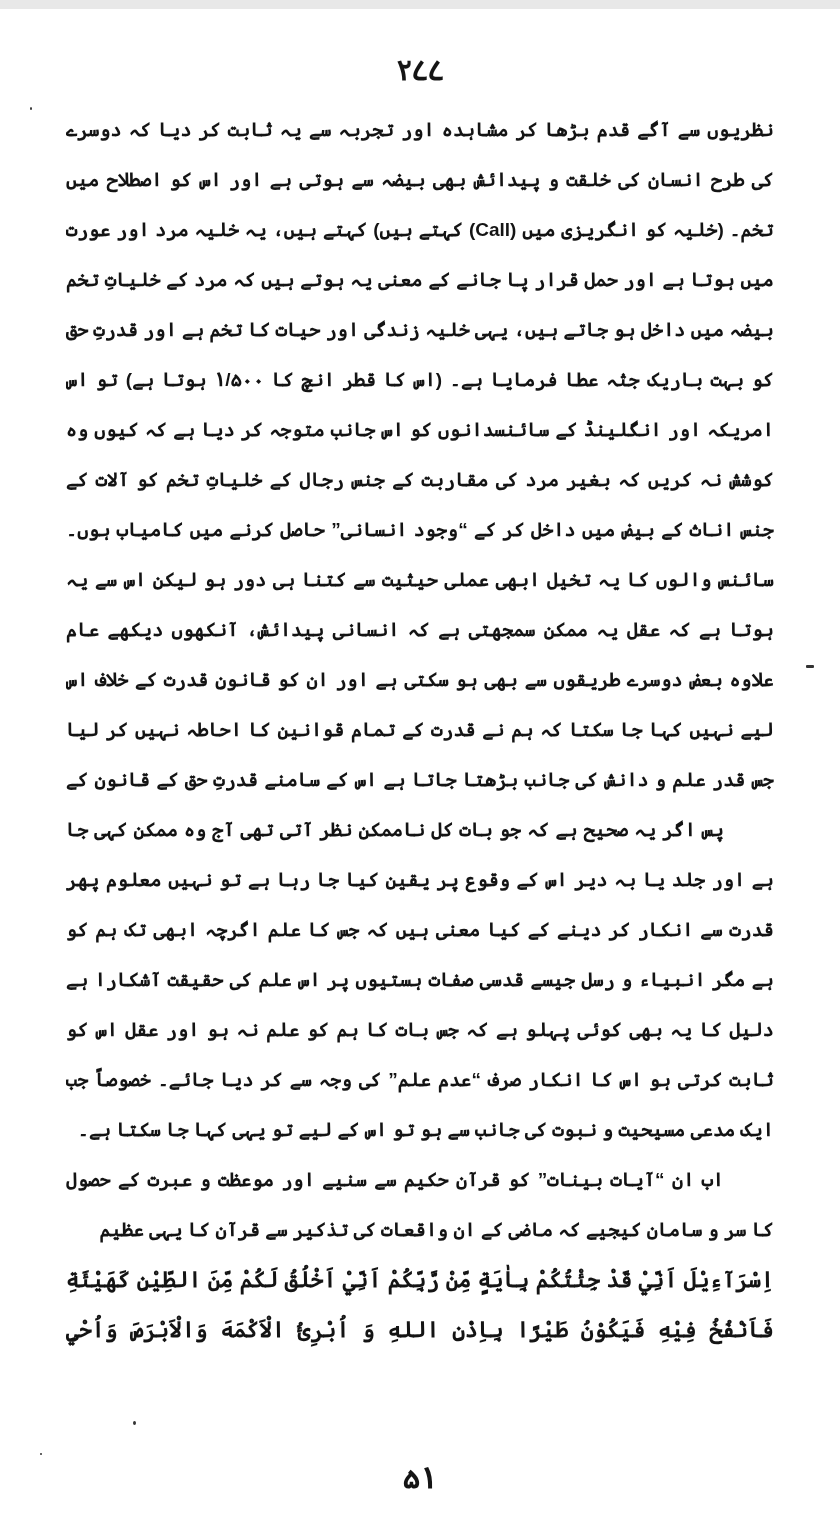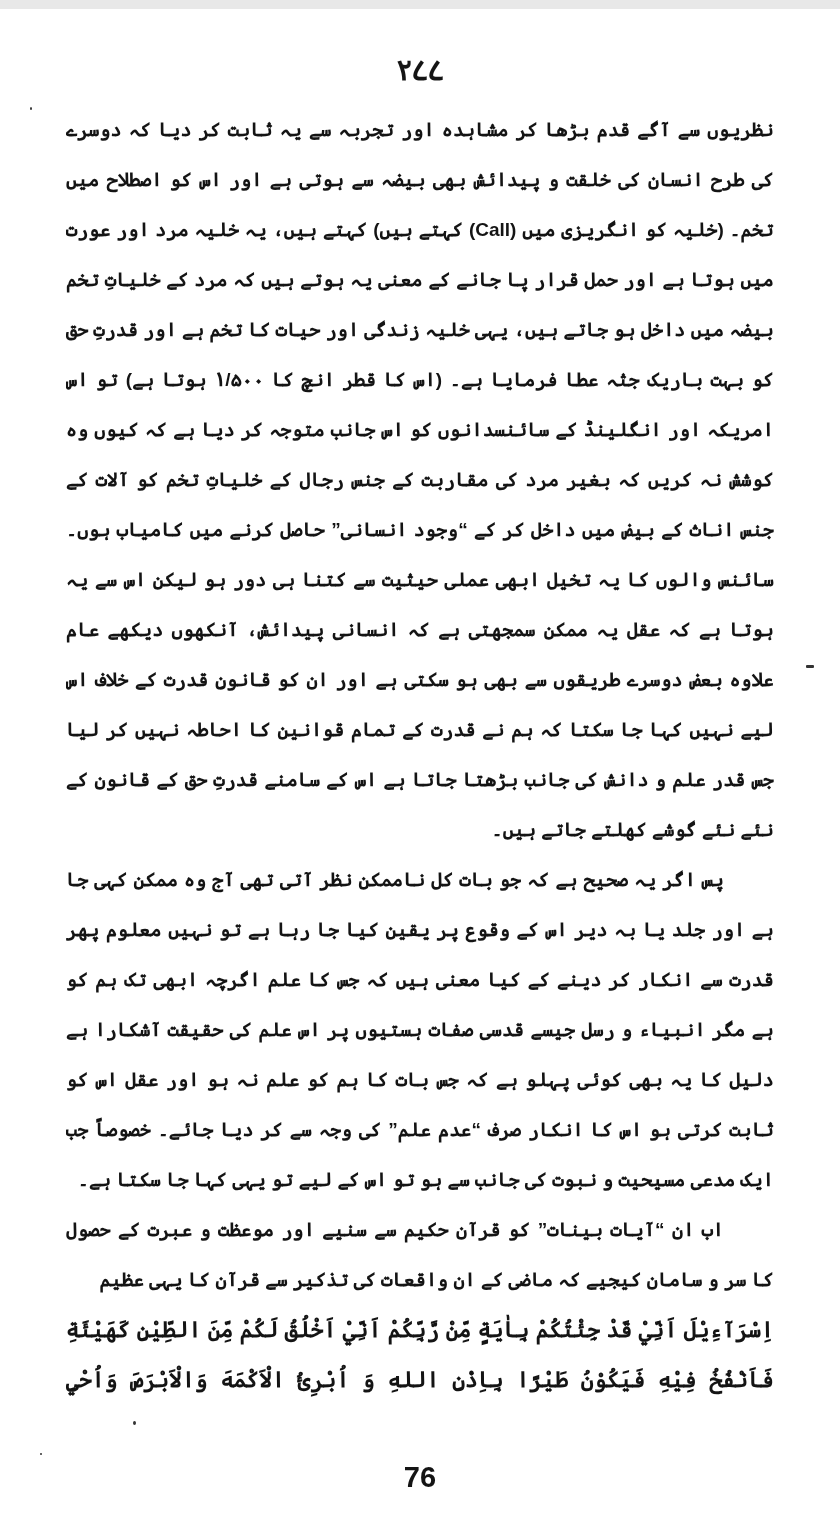--- a/index.html
+++ b/index.html
@@ -60,35 +60,34 @@
     <div class="ln j">بیضہ میں داخل ہو جاتے ہیں، یہی خلیہ زندگی اور حیات کا تخم ہے اور قدرتِ حق نے اس</div>
     <div class="ln j">کو بہت باریک جثہ عطا فرمایا ہے۔ (اس کا قطر انچ کا ۱/۵۰۰ ہوتا ہے) تو اس تحقیق نے</div>
     <div class="ln j">امریکہ اور انگلینڈ کے سائنسدانوں کو اس جانب متوجہ کر دیا ہے کہ کیوں وہ ایک ایسی</div>
     <div class="ln j">کوشش نہ کریں کہ بغیر مرد کی مقاربت کے جنس رجال کے خلیاتِ تخم کو آلات کے ذریعہ</div>
     <div class="ln j">جنس اناث کے بیض میں داخل کر کے “وجود انسانی” حاصل کرنے میں کامیاب ہوں۔</div>
     <div class="ln j">سائنس والوں کا یہ تخیل ابھی عملی حیثیت سے کتنا ہی دور ہو لیکن اس سے یہ نتیجہ ضرور پیدا</div>
     <div class="ln j">ہوتا ہے کہ عقل یہ ممکن سمجھتی ہے کہ انسانی پیدائش، آنکھوں دیکھے عام طریق ولادت کے</div>
     <div class="ln j">علاوہ بعض دوسرے طریقوں سے بھی ہو سکتی ہے اور ان کو قانونِ قدرت کے خلاف اس</div>
     <div class="ln j">لیے نہیں کہا جا سکتا کہ ہم نے قدرت کے تمام قوانین کا احاطہ نہیں کر لیا ہے بلکہ انسان</div>
     <div class="ln j">جس قدر علم و دانش کی جانب بڑھتا جاتا ہے اس کے سامنے قدرتِ حق کے قانون کے</div>
-    <div class="ln">نئے نئے گوشے کھلتے جاتے ہیں۔</div>
     <div class="ln j ind">پس اگر یہ صحیح ہے کہ جو بات کل ناممکن نظر آتی تھی آج وہ ممکن کہی جا رہی</div>
     <div class="ln j">ہے اور جلد یا بہ دیر اس کے وقوع پر یقین کیا جا رہا ہے تو نہیں معلوم پھر اس قانونِ</div>
     <div class="ln j">قدرت سے انکار کر دینے کے کیا معنی ہیں کہ جس کا علم اگرچہ ابھی تک ہم کو حاصل نہیں</div>
     <div class="ln j">ہے مگر انبیاء و رسل جیسے قدسی صفات ہستیوں پر اس علم کی حقیقت آشکارا ہے تو کیا علمی</div>
     <div class="ln j">دلیل کا یہ بھی کوئی پہلو ہے کہ جس بات کا ہم کو علم نہ ہو اور عقل اس کو ناممکن اور محال نہ</div>
     <div class="ln j">ثابت کرتی ہو اس کا انکار صرف “عدم علم” کی وجہ سے کر دیا جائے۔ خصوصاً جب یہ انکار</div>
     <div class="ln">ایک مدعی مسیحیت و نبوت کی جانب سے ہو تو اس کے لیے تو یہی کہا جا سکتا ہے۔</div>
     <div class="ln j ind">اب ان “آیات بینات” کو قرآن حکیم سے سنیے اور موعظت و عبرت کے حصول</div>
     <div class="ln">کا سر و سامان کیجیے کہ ماضی کے ان واقعات کی تذکیر سے قرآن کا یہی عظیم مقصد ہے۔</div>
 
     <div class="ln ar j">اِسْرَآءِيْلَ اَنِّيْ قَدْ جِئْتُكُمْ بِاٰيَةٍ مِّنْ رَّبِّكُمْ اَنِّيْ اَخْلُقُ لَكُمْ مِّنَ الطِّيْنِ كَهَيْئَةِ الطَّيْرِ</div>
     <div class="ln ar j">فَاَنْفُخُ فِيْهِ فَيَكُوْنُ طَيْرًا بِاِذْنِ اللهِ وَ اُبْرِئُ الْاَكْمَهَ وَالْاَبْرَصَ وَاُحْيِ الْمُوْتٰى بِاِذْنِ</div>
   </div>
 
-  <div class="pnum bottom">76</div>
+  <div class="pnum bottom">۵۱</div>
 
   <div class="speck sp1"></div>
   <div class="speck sp2"></div>
   <div class="speck sp3"></div>
   <div class="speck sp4"></div>
 
 </div>
 
 </body></html>

